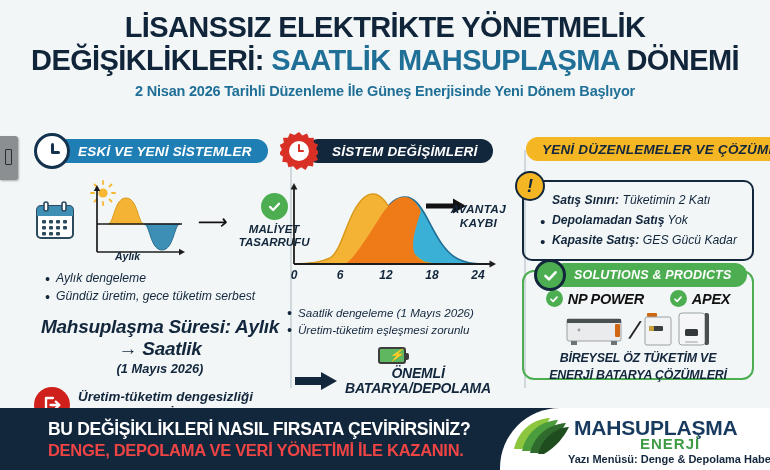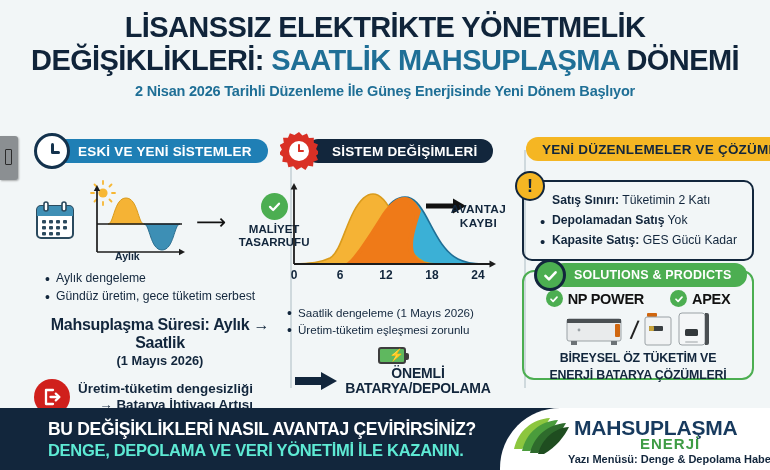--- a/index.html
+++ b/index.html
@@ -43,20 +43,21 @@
     font-weight: 700;
     color: #1f6f96;
     letter-spacing: -0.2px;
   }
 
   
   .columns {
     position: absolute; top: 132px; left: 0;
     width: 770px; height: 276px;
     display: flex;
+    font-style: italic;
   }
   .col { position: relative; }
   .col-left   { width: 272px; padding-left: 34px; }
   .col-mid    { width: 240px; }
   .col-right  { width: 258px; }
 
   .col-divider {
     position: absolute; top: 18px; width: 2px; height: 238px;
     background: #cfd9dd;
   }
@@ -154,21 +155,21 @@
     font-size: 12.2px; color: #12263c; line-height: 1.45; font-weight: 500;
     white-space: nowrap;
   }
   .bullets li::before {
     content: "•"; position: absolute; left: -11px; top: -1px;
     font-size: 14px; color: #12263c;
   }
 
   .lead-line {
     margin-top: 11px; text-align: center; width: 252px;
-    font-size: 16px; font-weight: 800; color: #12263c; letter-spacing: -.3px;
+    font-size: 19px; font-weight: 800; color: #12263c; letter-spacing: -.3px;
   }
   .lead-sub {
     text-align: center; width: 252px;
     font-size: 12.8px; font-weight: 600; color: #12263c; margin-top: 1px;
   }
 
   .exit-row {
     display: flex; align-items: center; gap: 8px; margin-top: 11px;
   }
   .exit-icon {
@@ -278,21 +279,21 @@
     position: absolute; right: 0; top: 0; width: 270px; height: 62px;
     background: #ffffff;
     border-radius: 60px 0 0 0;
   }
   .footer-l1 {
     position: absolute; left: 48px; top: 11px;
     font-size: 17.5px; font-weight: 800; color: #ffffff; letter-spacing: -.3px;
   }
   .footer-l2 {
     position: absolute; left: 48px; top: 33px;
-    font-size: 16.5px; font-weight: 600; color: #5eead4; letter-spacing: -.3px;
+    font-size: 16.5px; font-weight: 600; color: #ef4444; letter-spacing: -.3px;
   }
   .logo-wrap { position: absolute; right: 6px; top: 5px; width: 258px; height: 54px; }
   .logo-mark { position: absolute; left: 4px; top: 2px; width: 60px; height: 40px; }
   .logo-t1 {
     position: absolute; left: 68px; top: 3px;
     font-size: 21px; font-weight: 800; color: #173a5e; letter-spacing: -.2px;
   }
   .logo-t2 {
     position: absolute; left: 134px; top: 22px;
     font-size: 15px; font-weight: 800; color: #3f9c45; letter-spacing: 1px;
@@ -561,21 +562,21 @@
       </div>
 
       <div class="sol-caption">BİREYSEL ÖZ TÜKETİM VE</div>
       <div class="sol-caption">ENERJİ BATARYA ÇÖZÜMLERİ</div>
     </div>
   </div>
 </div>
 
 <div class="footer">
   <div class="footer-white"></div>
-  <div class="footer-l1">BU DEĞİŞİKLİKLERİ NASIL AVANTAJ ÇEVİRİRSİNİZ?</div>
+  <div class="footer-l1">BU DEĞİŞİKLİKLERİ NASIL FIRSATA ÇEVİRİRSİNİZ?</div>
   <div class="footer-l2">DENGE, DEPOLAMA VE VERİ YÖNETİMİ İLE KAZANIN.</div>
 
   <div class="logo-wrap">
     <svg class="logo-mark" viewBox="0 0 60 40">
       <path d="M4 34 C8 16 22 4 40 3 C34 14 26 24 12 34 Z" fill="#8cc63f"></path>
       <path d="M12 36 C16 18 30 6 48 5 C42 16 34 27 20 36 Z" fill="#4a9c3c"></path>
       <path d="M20 38 C24 21 38 9 56 8 C50 19 42 30 28 38 Z" fill="#2e6b2c"></path>
       <path d="M28 39 C32 24 44 13 59 12 C54 22 46 32 34 39 Z" fill="#1f4d20"></path>
     </svg>
     <div class="logo-t1">MAHSUPLAŞMA</div>

